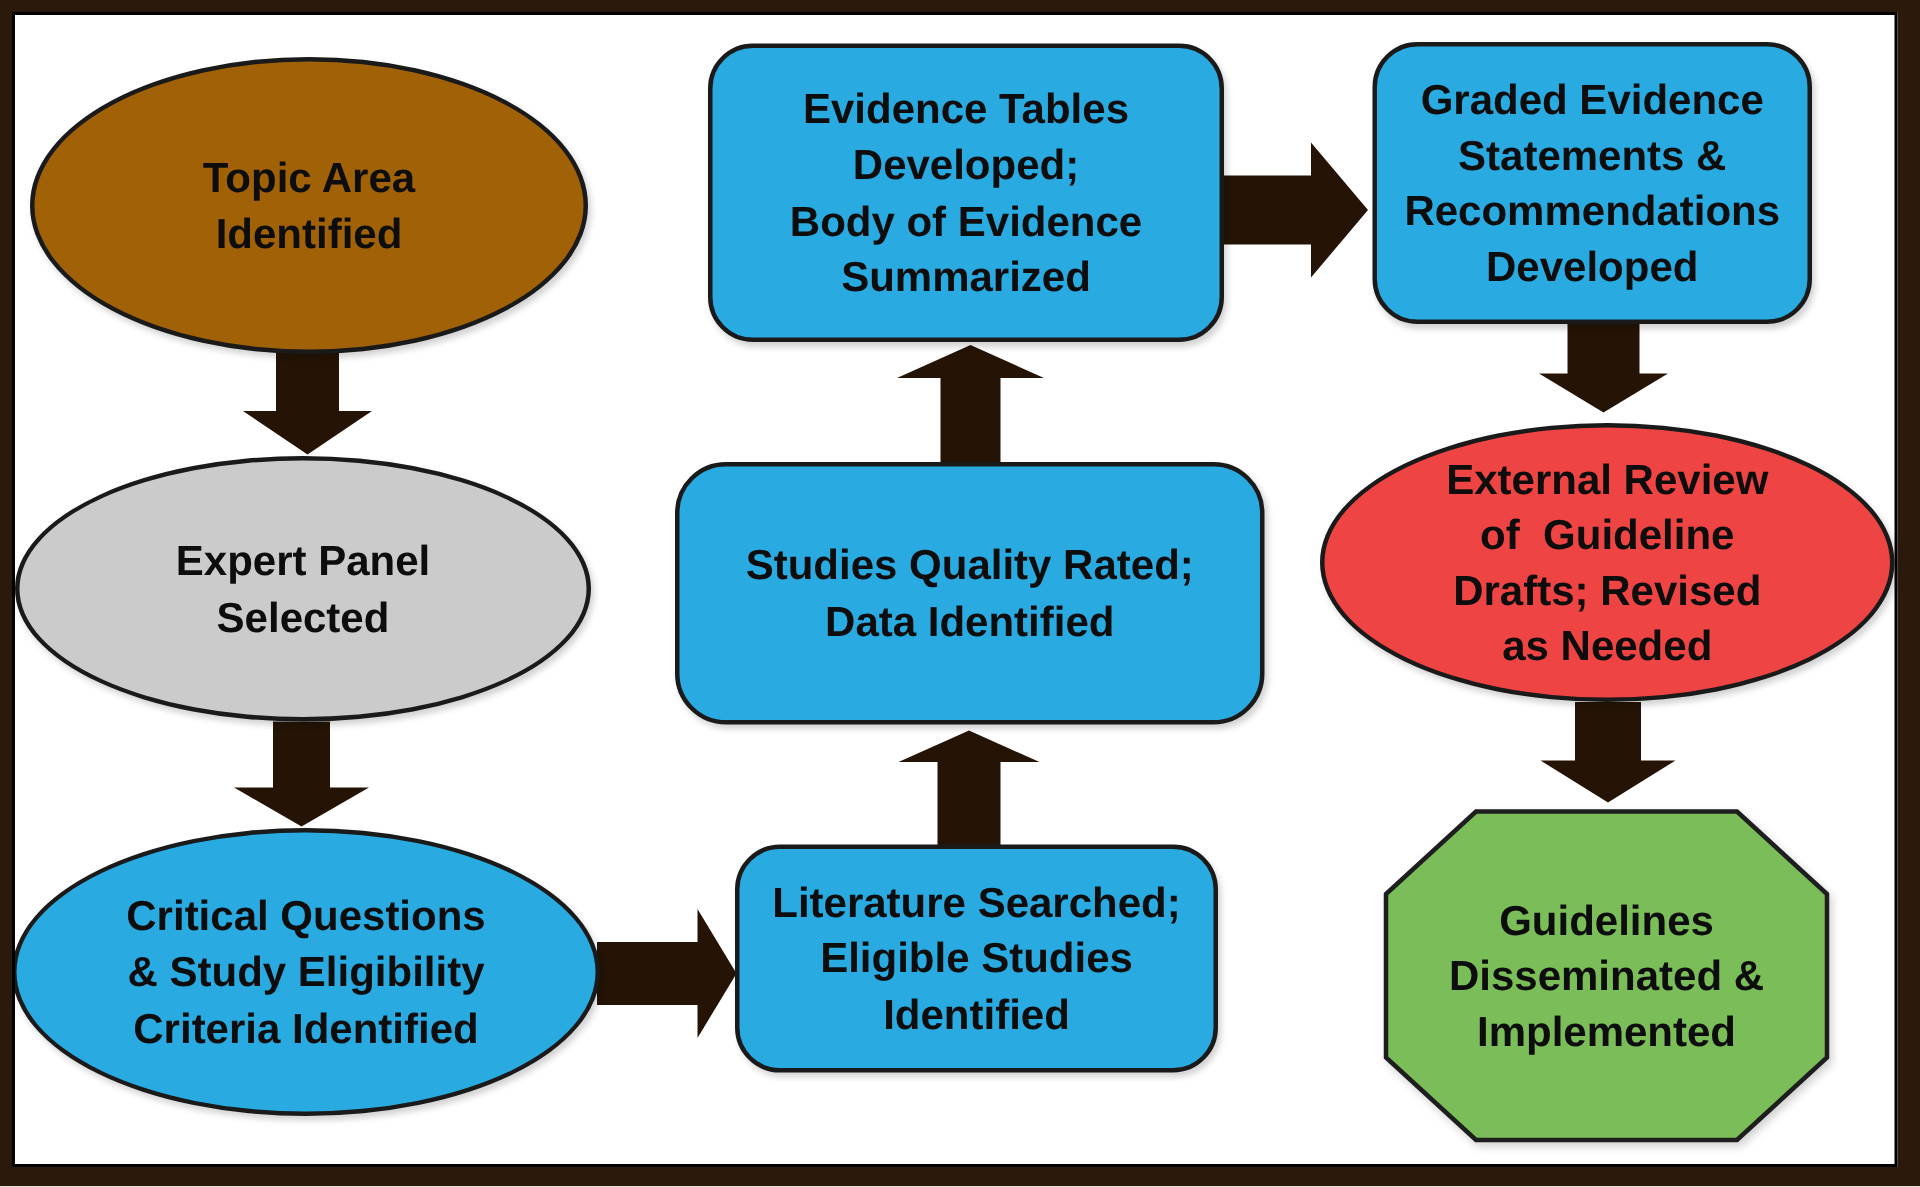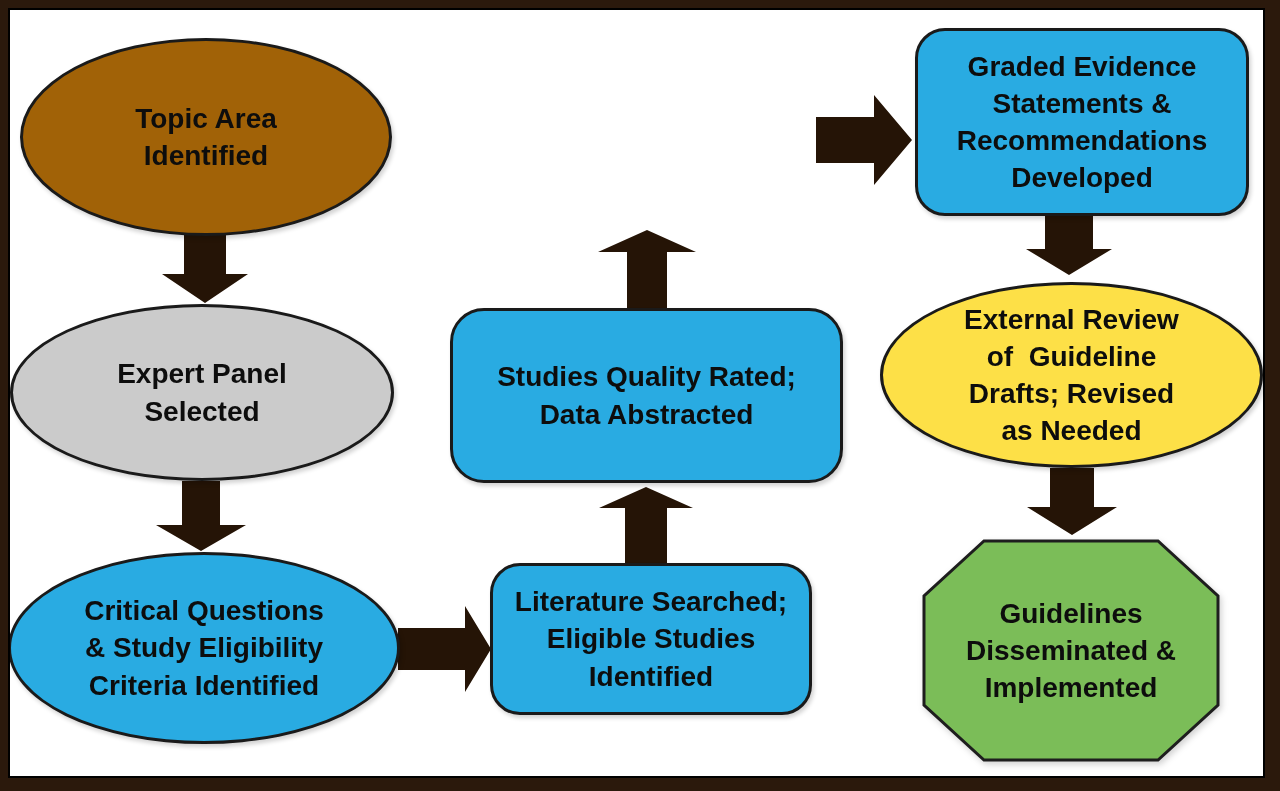--- a/index.html
+++ b/index.html
@@ -39,21 +39,21 @@
   .octagon{border:none;}
   .octagon svg{position:absolute;left:0;top:0;filter:drop-shadow(2px 3px 3px rgba(0,0,0,0.18));}
   .octagon .node-label{position:relative;z-index:3;}
   
   .n-topic     {left:20px;  top:38px;  width:372px; height:198px;}
   .n-expert    {left:10px;  top:304px; width:384px; height:177px;}
   .n-critical  {left:8px;   top:552px; width:392px; height:192px;}
   .n-literature{left:490px; top:563px; width:322px; height:152px;}
   .n-studies   {left:450px; top:308px; width:393px; height:175px; border-radius:34px;}
   .n-evidence  {left:472px; top:29px;  width:344px; height:199px;}
-  .n-graded    {left:915px; top:28px;  width:334px; height:188px;}
+  .n-graded    {left:915px; top:28px;  width:293px; height:188px;}
   .n-external  {left:880px; top:282px; width:383px; height:186px;}
   .n-guidelines{left:922px; top:539px; width:298px; height:223px;}
   .frame-border{
     position:absolute;inset:0;z-index:50;
     box-sizing:border-box;
     border-style:solid;
     border-width:8px 15px 13px 8px;
     pointer-events:none;
   }
   .frame-inner{
@@ -94,32 +94,38 @@
   </div>
 
   <div class="node roundrect n-literature" style="background-color: rgb(41, 171, 226);">
     <div class="node-label">Literature Searched;
 Eligible Studies
 Identified</div>
   </div>
 
   <div class="node roundrect n-studies" style="background-color: rgb(41, 171, 226);">
     <div class="node-label">Studies Quality Rated;
-Data Abstracted</div>
+Data Identified</div>
   </div>
 
+  <div class="node roundrect n-evidence" style="background-color: rgb(41, 171, 226);">
+    <div class="node-label">Evidence Tables
+Developed;
+Body of Evidence
+Summarized</div>
+  </div>
 
   <div class="node roundrect n-graded" style="background-color: rgb(41, 171, 226);">
     <div class="node-label">Graded Evidence
 Statements &amp;
 Recommendations
 Developed</div>
   </div>
 
-  <div class="node ellipse n-external" style="background-color: #fde047;">
+  <div class="node ellipse n-external" style="background-color: #ef4444;">
     <div class="node-label">External Review
 of  Guideline
 Drafts; Revised
 as Needed</div>
   </div>
 
   <div class="node octagon n-guidelines">
     <svg width="298" height="223" viewBox="0 0 298 223">
       <polygon points="62,2 236,2 296,57 296,166 236,221 62,221 2,166 2,57" stroke="#1E1E1E" stroke-width="3" style="fill: rgb(123, 189, 88);"></polygon>
     </svg>

